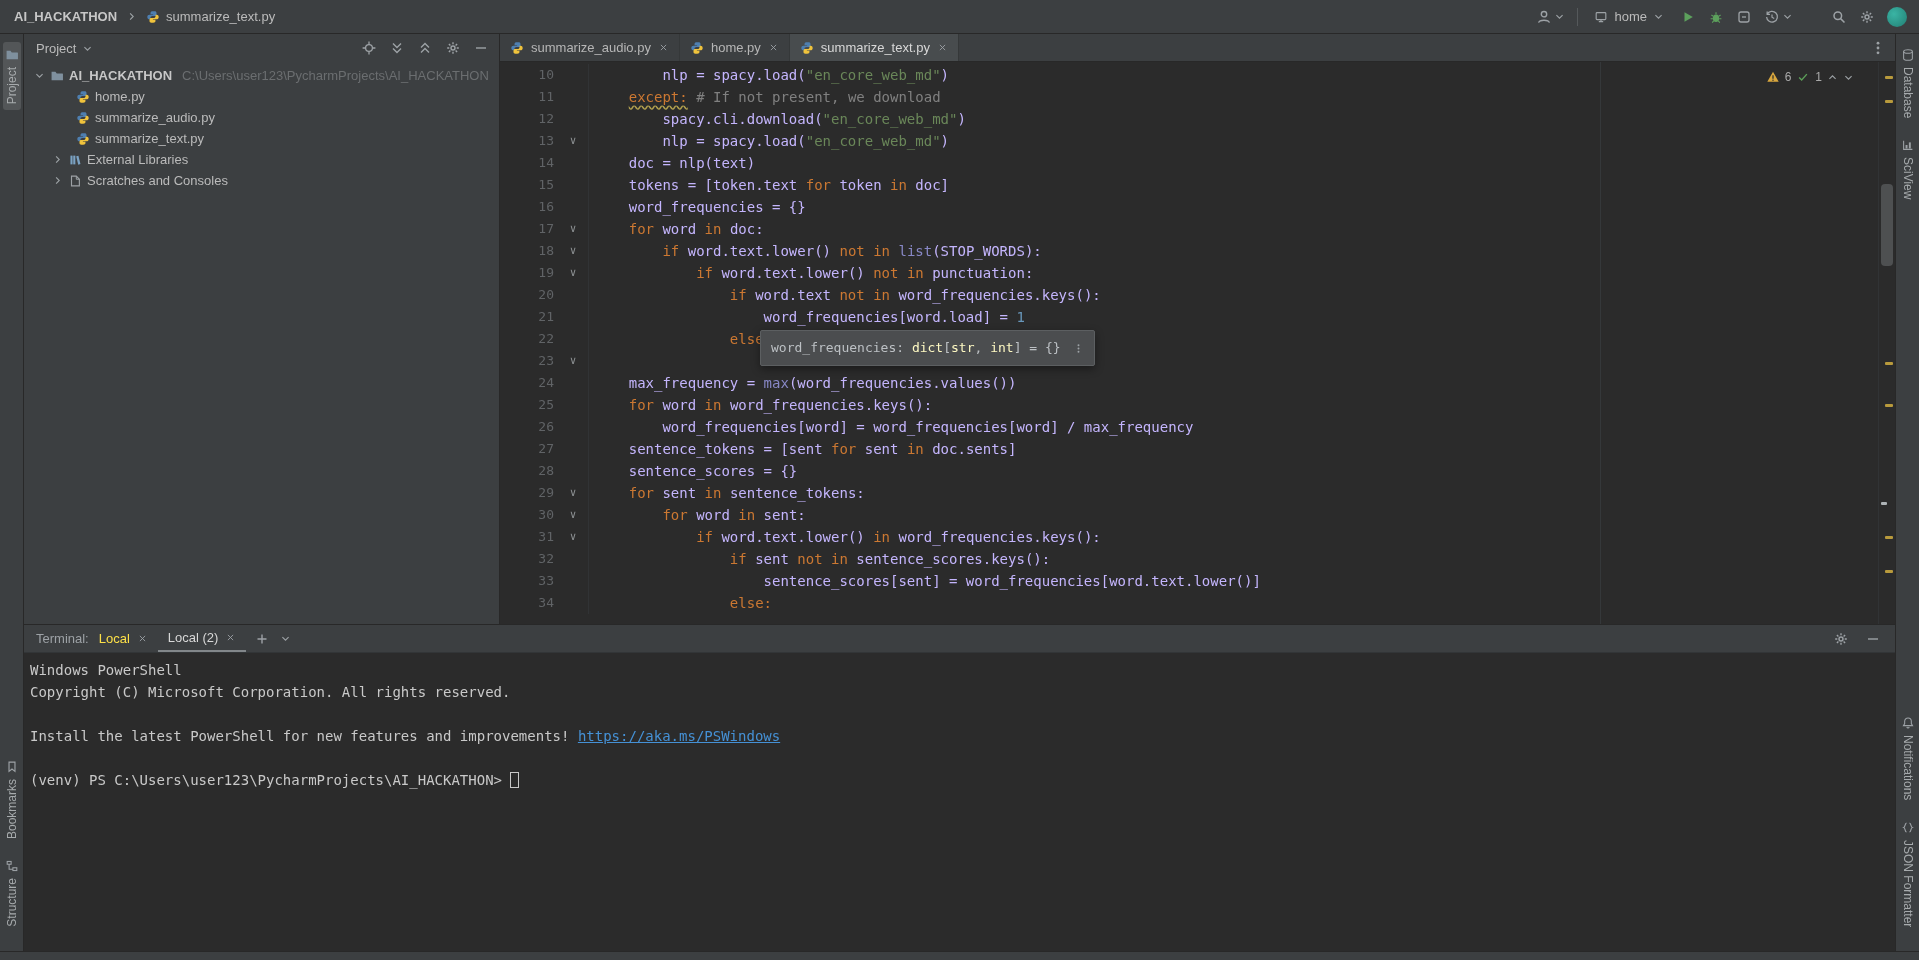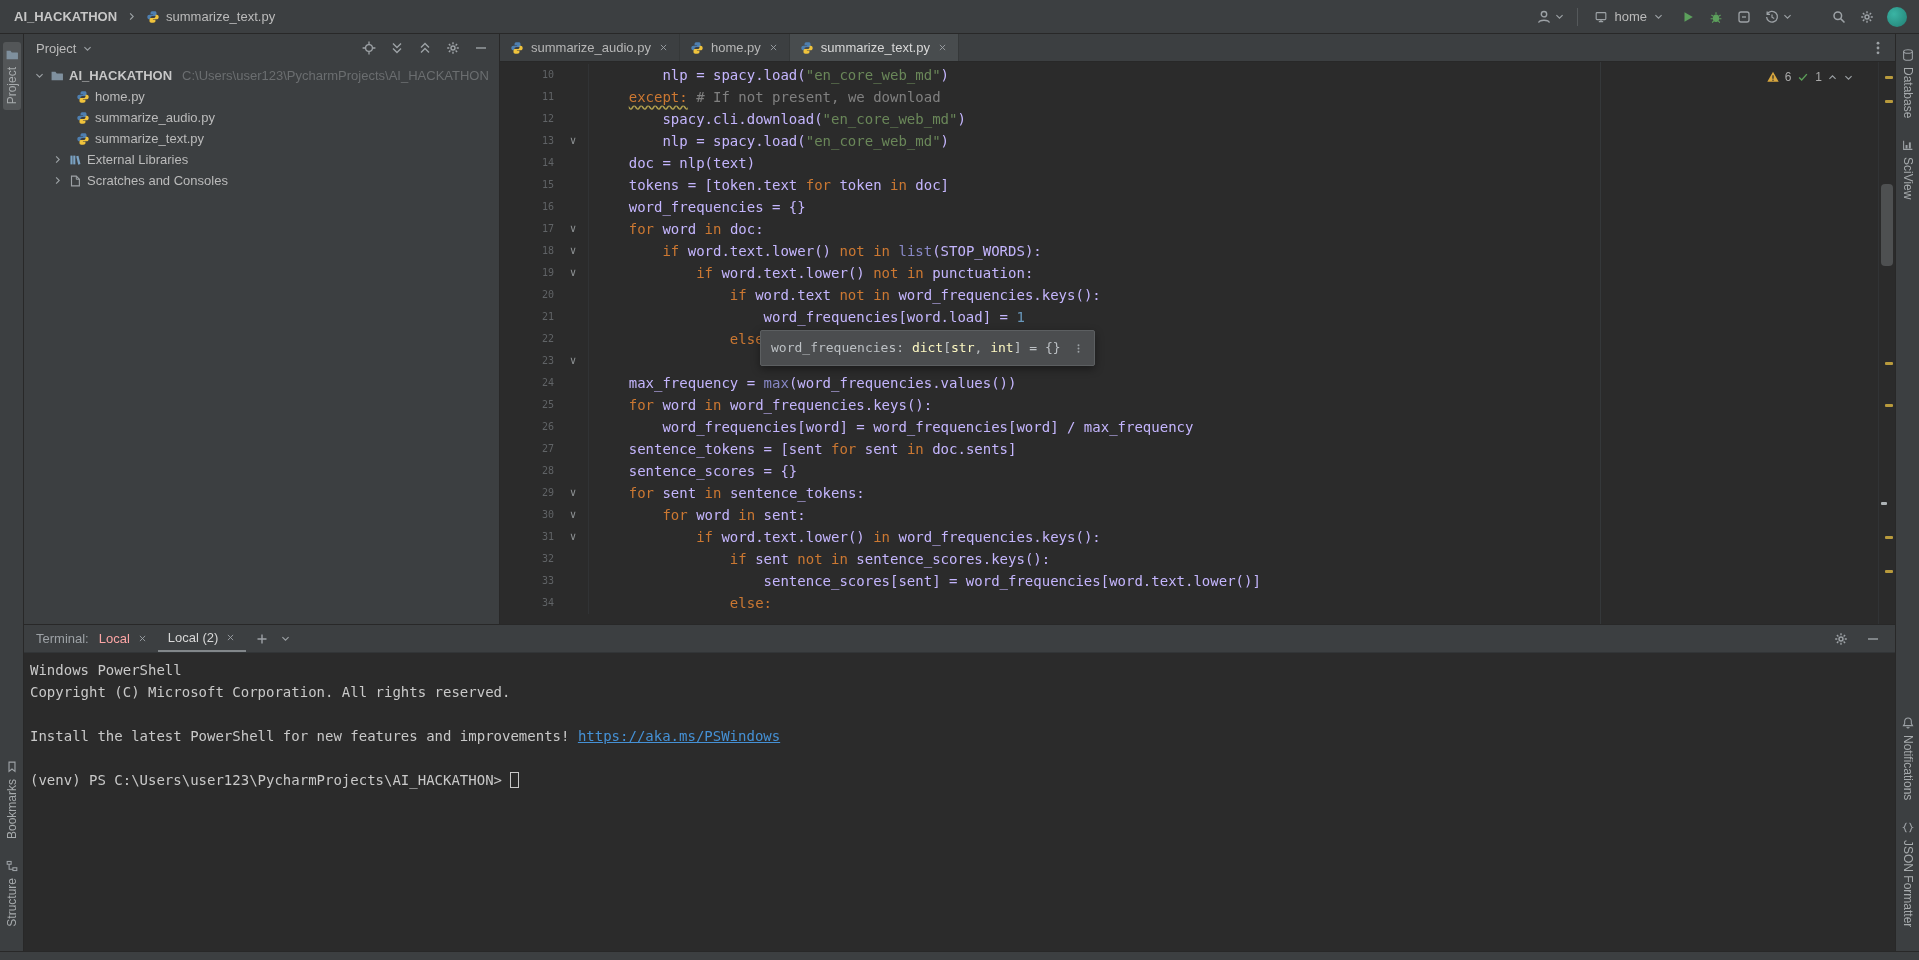--- a/index.html
+++ b/index.html
@@ -54,21 +54,21 @@
   .tab{display:flex;align-items:center;gap:7px;padding:0 10px;border-right:1px solid #353839;color:#b6b6b6;}
   .tab.active{background:#484c4e;color:#d8d8d8;}
   .tabbar-end{margin-left:auto;display:flex;align-items:center;padding-right:9px;}
 
   
   .editor{flex:1;display:flex;min-height:0;background:#2b2b2b;position:relative;}
   .code-scroll{flex:1;position:relative;overflow:hidden;padding-top:2px;
     font-family:"DejaVu Sans Mono",monospace;font-size:14px;line-height:22px;}
   .margin-line{position:absolute;top:0;bottom:0;left:1100px;width:1px;background:#35383a;}
   .code-line{display:flex;height:22px;}
-  .ln{width:58px;flex:none;text-align:right;padding-right:4px;color:#606366;font-size:10px;}
+  .ln{width:58px;flex:none;text-align:right;padding-right:4px;color:#606366;font-size:13px;}
   .fold{width:30px;flex:none;text-align:center;color:#8c9092;font-size:11px;}
   .code{flex:1;white-space:pre;color:#a9b7c6;border-left:1px solid #313335;padding-left:6px;}
   .tk-p{color:#c4b5fd;}
   .tk-k{color:#cc7832;}
   .tk-s{color:#6a8759;}
   .tk-n{color:#6897bb;}
   .tk-c{color:#808080;}
   .tk-b{color:#8888c6;}
   .tk-e{color:#cc7832;text-decoration:underline;text-decoration-style:wavy;text-decoration-color:#b3a14e;text-underline-offset:3px;}
   .tk-tp{color:#bcc0c4;}
@@ -81,21 +81,21 @@
   .stripe{width:17px;flex:none;position:relative;border-left:1px solid #313335;}
   .thumb{position:absolute;left:2px;right:2px;top:122px;height:82px;background:rgba(170,175,178,.28);border-radius:4px;}
   .tick{position:absolute;right:2px;width:8px;height:3px;border-radius:1px;}
   .tick.y{background:#b89a3c;}
   .tick.w{background:#aeb3b6;left:2px;width:6px;}
 
   
   .terminal{flex:1;display:flex;flex-direction:column;min-height:0;border-top:1px solid #282828;}
   .term-header{height:28px;background:#3c3f41;border-bottom:1px solid #323537;display:flex;align-items:center;padding:0 14px 0 8px;}
   .term-label{color:#9da2a6;padding-left:4px;}
-  .term-tab{display:flex;align-items:center;gap:7px;padding:0 10px;height:100%;color:#fca5a5;}
+  .term-tab{display:flex;align-items:center;gap:7px;padding:0 10px;height:100%;color:#fde047;}
   .term-tab.active{color:#d8d8d8;border-bottom:2px solid #82878a;}
   .term-plus{margin-left:8px;}
   .term-chev{margin-left:10px;}
   .term-right{margin-left:auto;display:flex;align-items:center;gap:16px;}
   .term-body{flex:1;padding:6px 0 0 6px;font-family:"DejaVu Sans Mono",monospace;font-size:14px;line-height:22px;color:#c9c9c9;}
   .tline{height:22px;white-space:pre;}
   .term-link{color:#4591d6;text-decoration:underline;}
   .cursor-box{display:inline-block;width:9px;height:16px;border:1px solid #c9c9c9;vertical-align:-3px;margin-left:8px;}
 
   .statusbar{height:9px;background:#3c3f41;border-top:1px solid #282828;}

